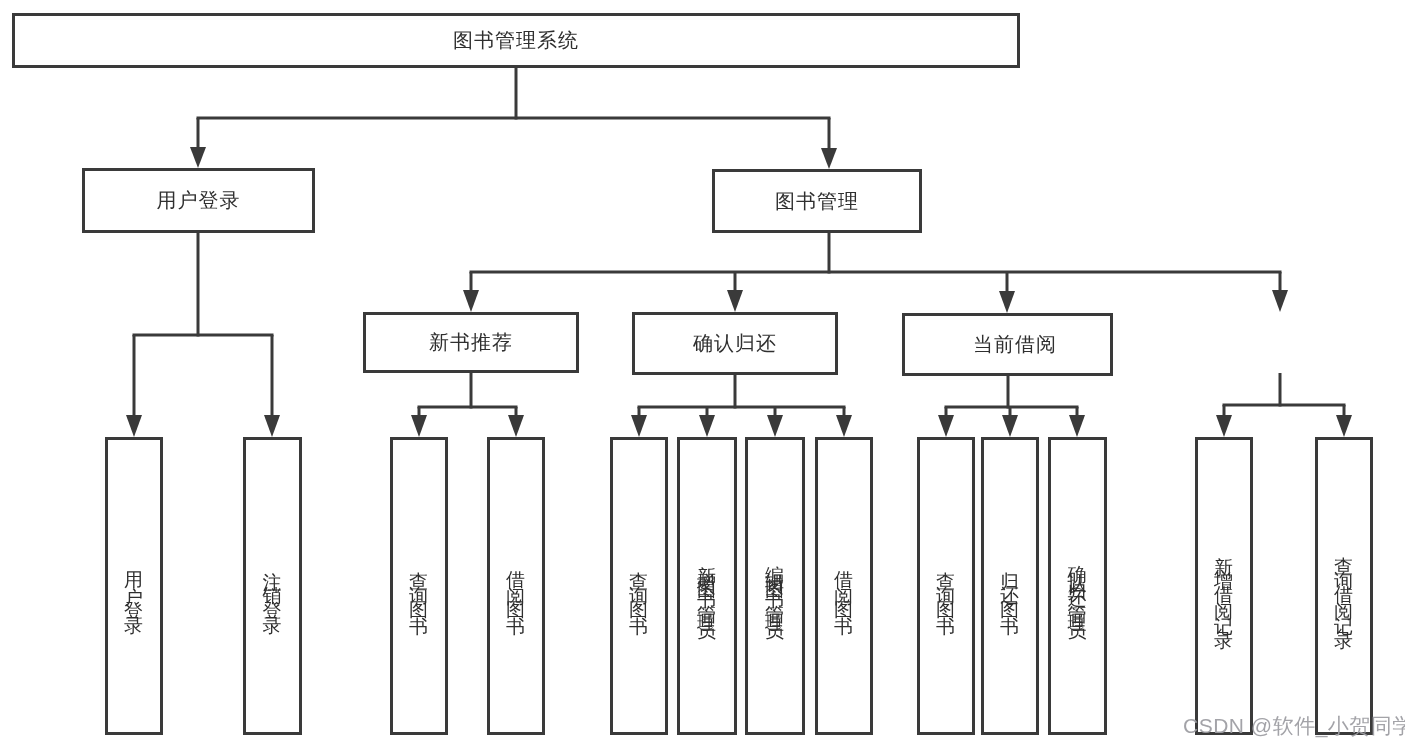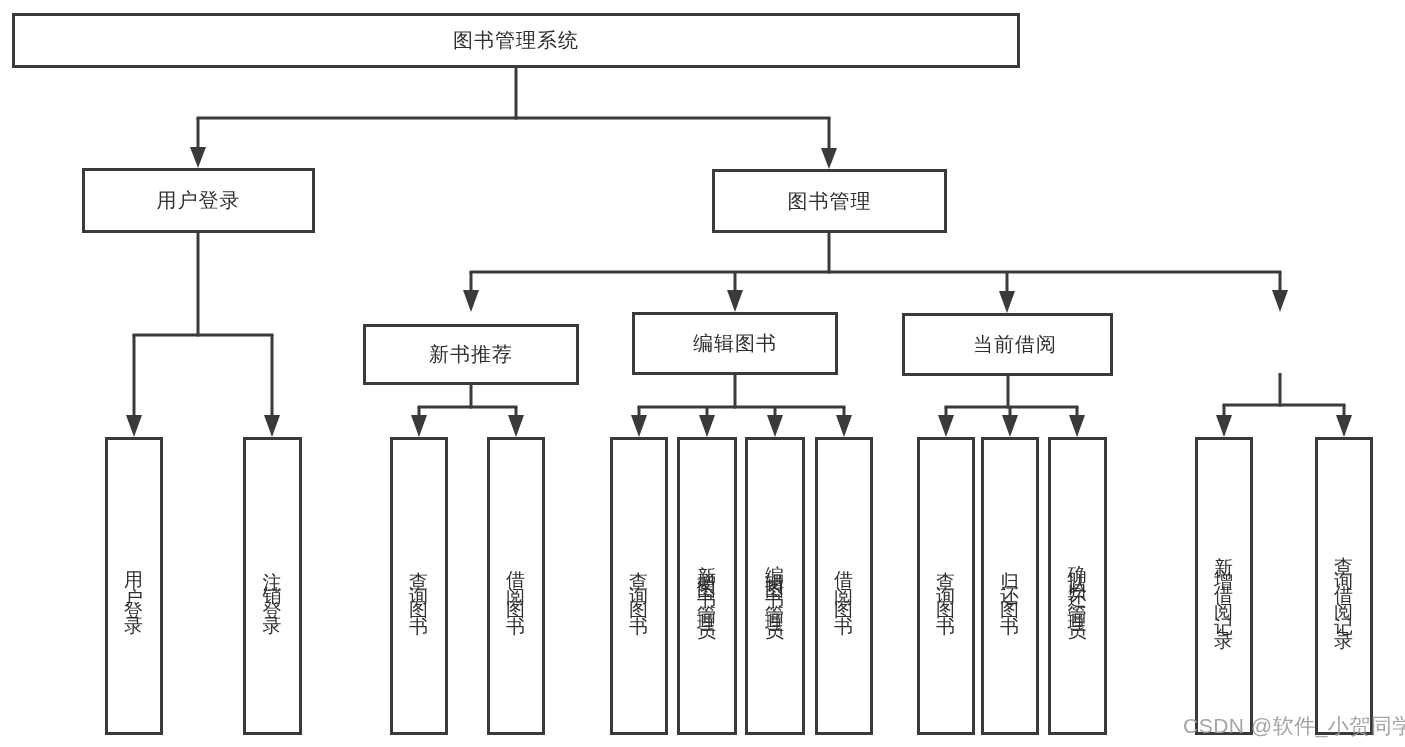--- a/index.html
+++ b/index.html
@@ -146,29 +146,29 @@
     </g>
   </svg>
 
   <div class="box h-box root" style="left:12px; top:13px; width:1008px; height:55px;">
     <span>图书管理系统</span>
   </div>
 
   <div class="box h-box" style="left:82px; top:168px; width:233px; height:65px;">
     <span>用户登录</span>
   </div>
-  <div class="box h-box" style="left:712px; top:169px; width:235px; height:64px;">
+  <div class="box h-box" style="left:712px; top:169px; width:210px; height:64px;">
     <span>图书管理</span>
   </div>
 
-  <div class="box h-box" style="left:363px; top:312px; width:216px; height:61px;margin-top:12px;">
+  <div class="box h-box" style="left:363px; top:312px; width:216px; height:61px;">
     <span>新书推荐</span>
   </div>
   <div class="box h-box" style="left:632px; top:312px; width:206px; height:63px;">
-    <span>编辑图书</span>
+    <span>确认归还</span>
   </div>
   <div class="box h-box" style="left:902px; top:313px; width:211px; height:63px;padding-left:15px;">
     <span>当前借阅</span>
   </div>
 
   <div class="box v-box" style="left:105px; top:437px; width:58px; height:298px;">
     <span class="v-label v-short">用户登录</span>
   </div>
   <div class="box v-box" style="left:243px; top:437px; width:59px; height:298px;">
     <span class="v-label v-short">注销登录</span>

